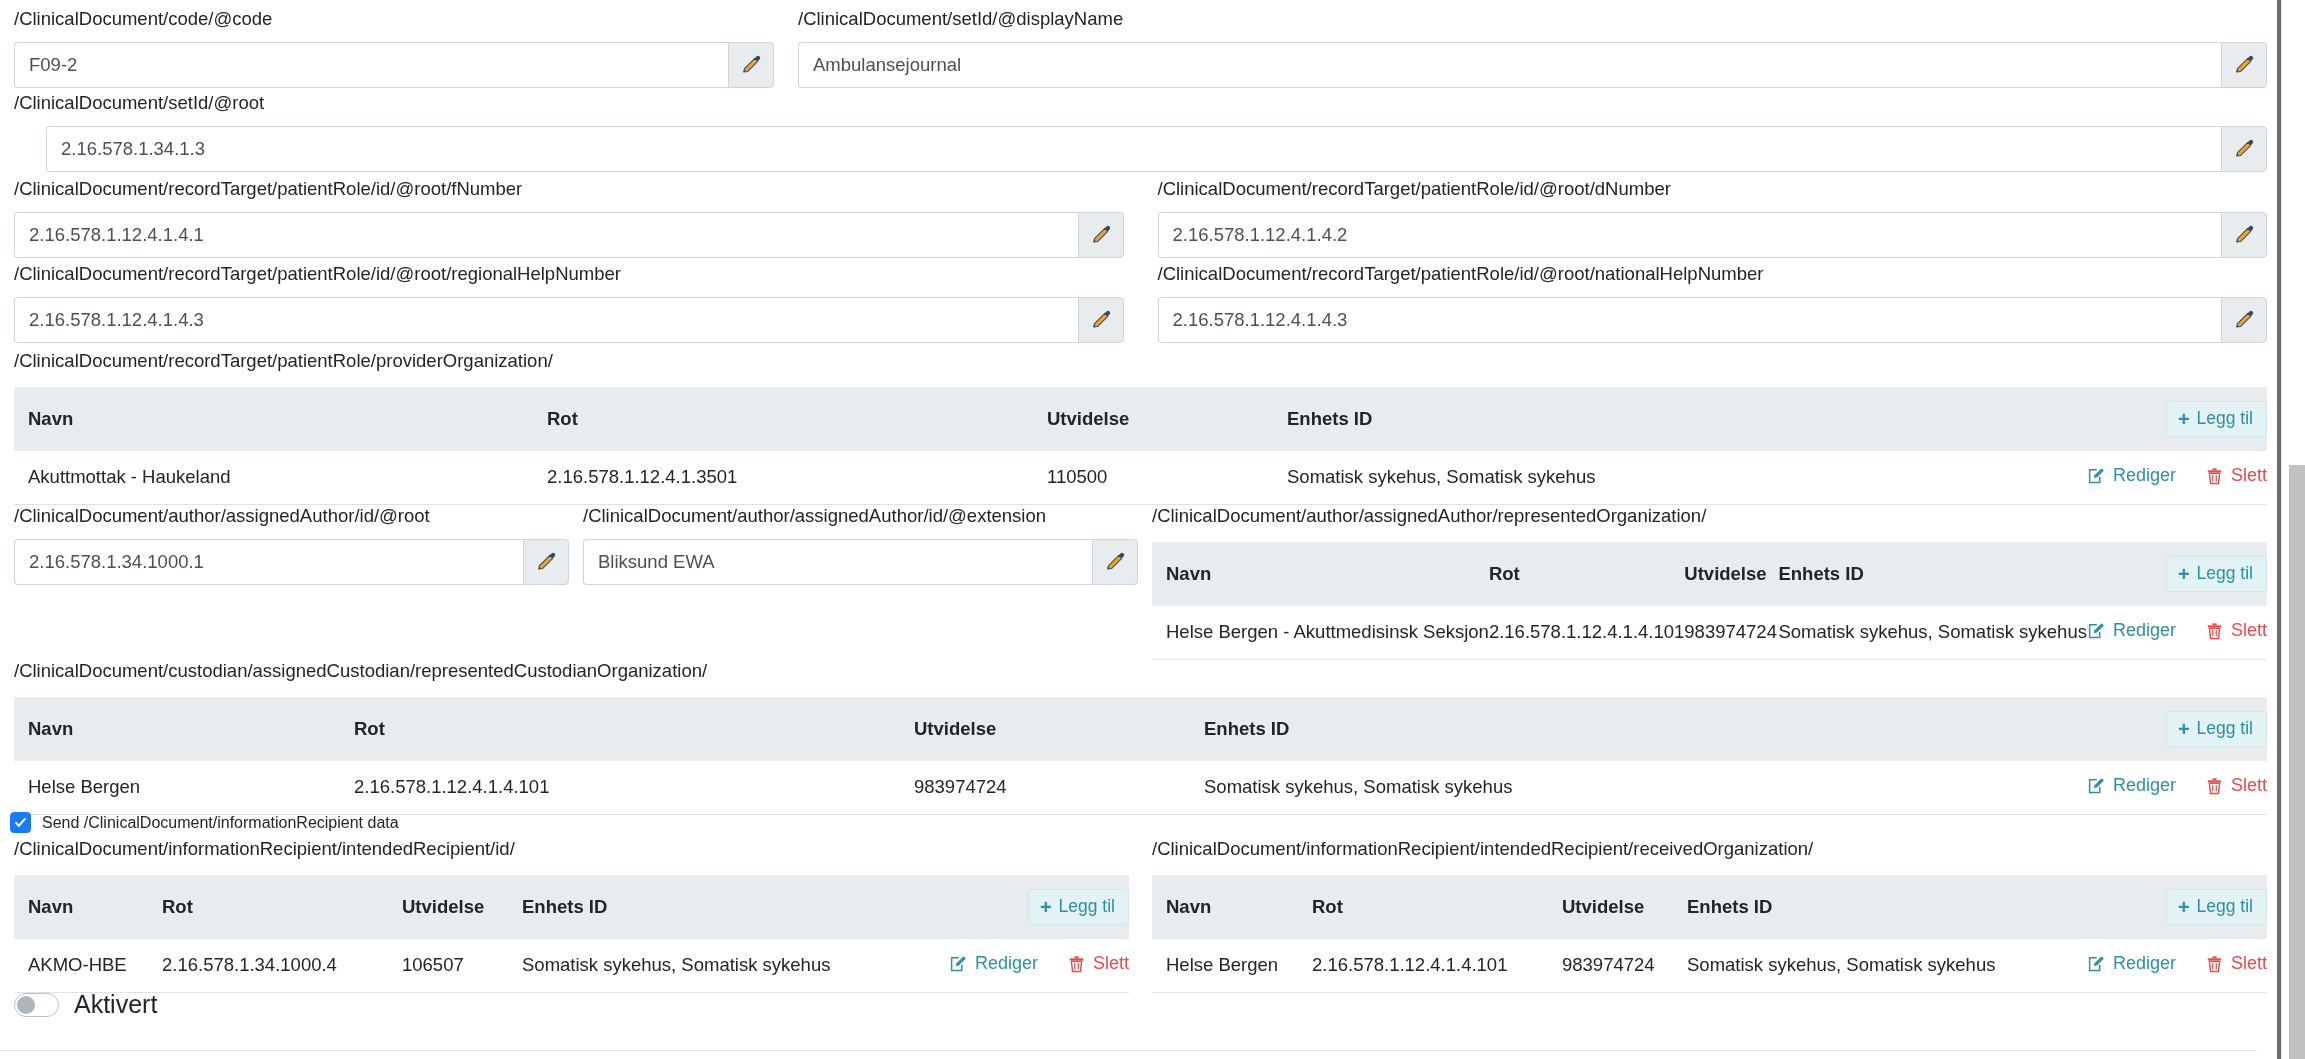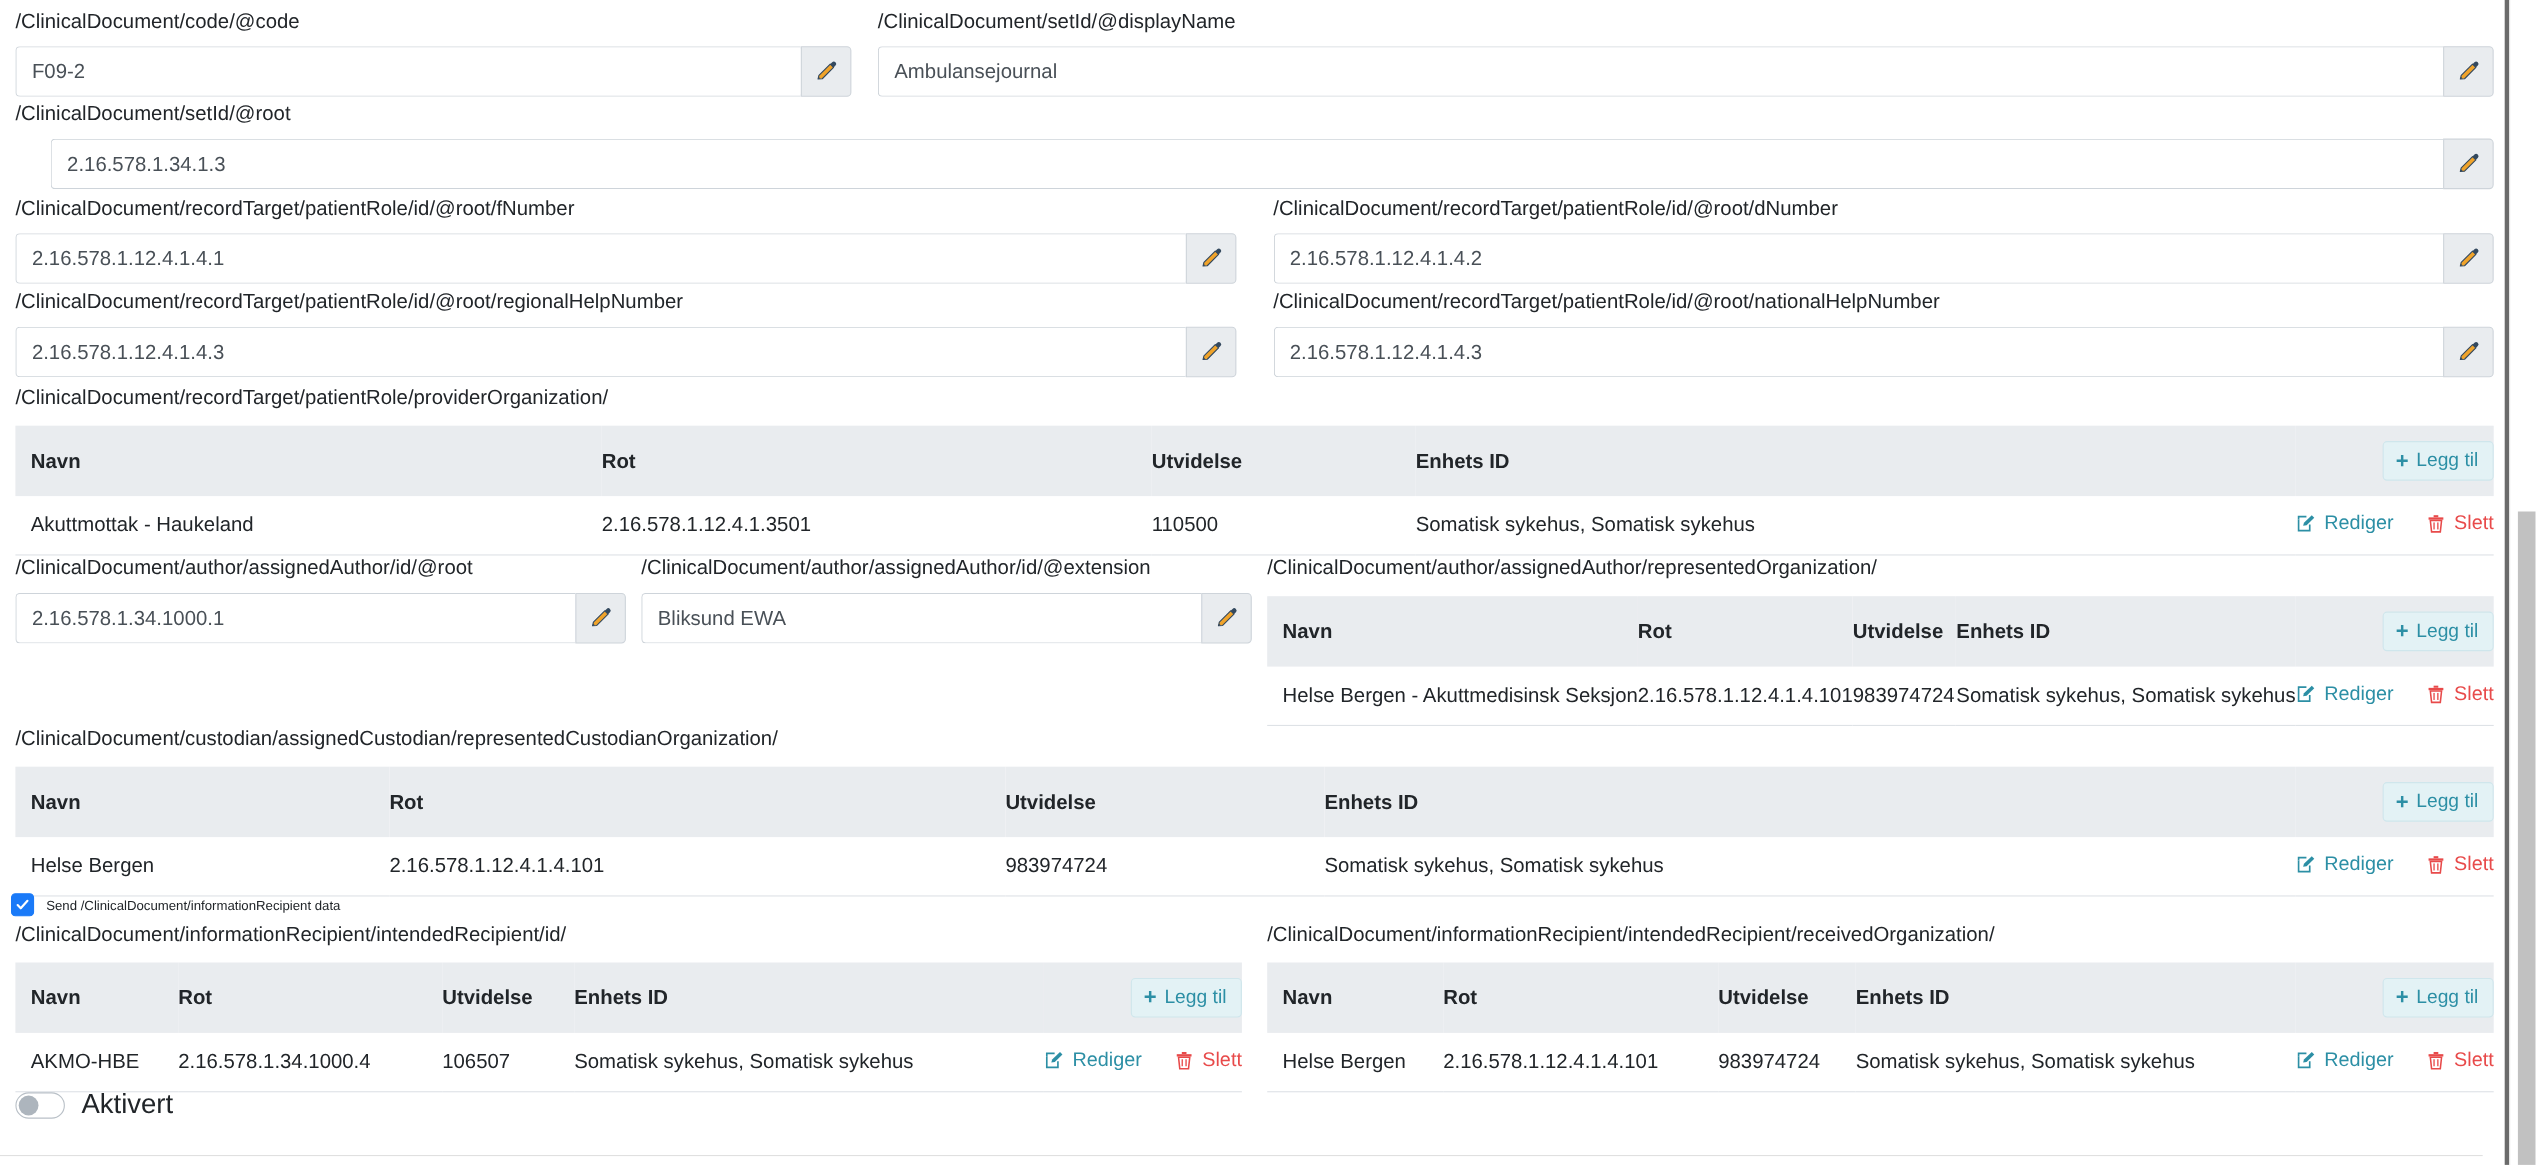--- a/index.html
+++ b/index.html
@@ -136,21 +136,21 @@
   .chk {
     width: 21px; height: 21px;
     border-radius: 4px;
     background: #1a7af8;
     border: 1px solid #1a7af8;
     display: flex; align-items: center; justify-content: center;
     cursor: pointer;
     flex: 0 0 auto;
   }
   .chk svg { display: block; }
-  .chk-label { font-size: 12px; color: #212529; }
+  .chk-label { font-size: 16px; color: #212529; }
 
   
   .tog-line { display: flex; align-items: center; gap: 15px; }
   .toggle {
     width: 45px; height: 24px;
     border-radius: 12px;
     border: 1px solid #b9c0c7;
     background: #fff;
     position: relative;
     cursor: pointer;

